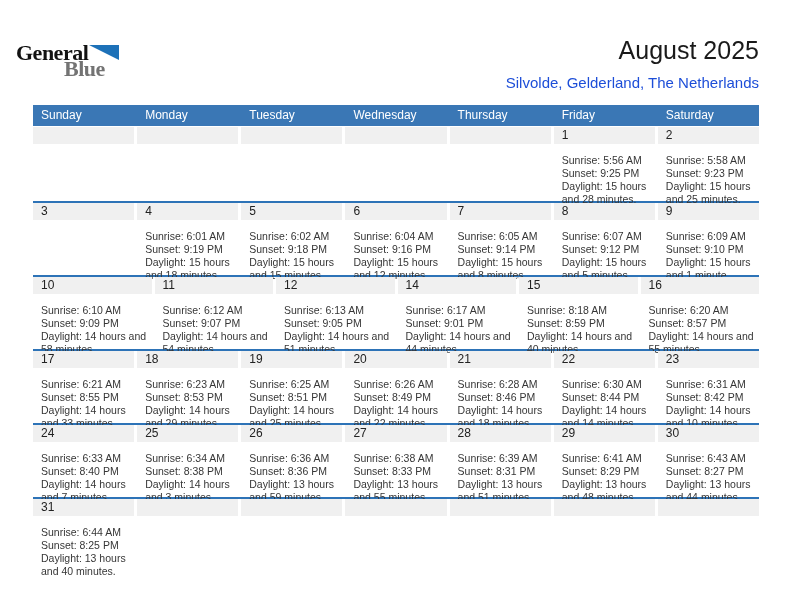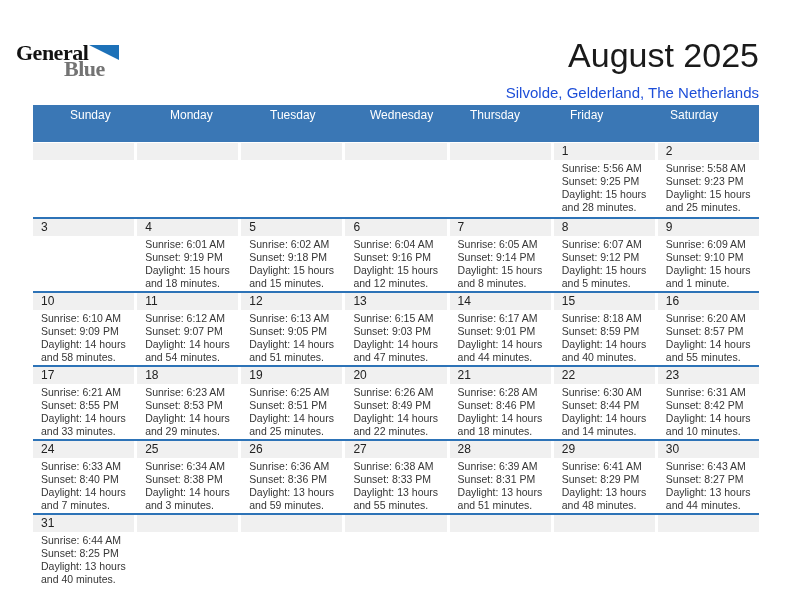--- a/index.html
+++ b/index.html
@@ -11,29 +11,28 @@
     font-family:"Liberation Sans","DejaVu Sans",sans-serif;
     overflow:hidden;
   }
   
   .top-bar { position:relative; height:105px; }
   .logo { position:absolute; left:16px; top:42px; width:130px; line-height:1;font-family:Liberation Serif, serif; }
   .logo-row1 { display:flex; align-items:flex-start; font-size:22px; font-weight:600; letter-spacing:-0.5px; color:#121212; }
   .logo-tri { margin-top:3px; margin-left:1px; }
   .logo-row2 { font-size:22px; font-weight:600; letter-spacing:-0.5px; color:#737373; margin-top:-6px; margin-left:48px; }
   .titles { position:absolute; right:33px; top:36px; text-align:right; }
-  .month-title { font-size:34px; color:#1a1a1a; font-weight:400; }
+  .month-title { font-size:25px; color:#1a1a1a; font-weight:400; }
   .location-subtitle { font-size:15px; color:#1d4ed8; margin-top:9px; }
   
   .calendar { position:absolute; left:33px; top:105px; width:726px; }
   .weekday-row {
     display:flex; gap:3px;
     background:#3a77b5;
-    height:37px;
-    padding-left:29px;
+    height:21px;
   }
   .weekday-cell {
     flex:1 1 0; min-width:0;
     color:#ffffff; font-size:12px; line-height:21px;
     padding-left:8px;
     white-space:nowrap; overflow:hidden;
   }
   .week-row {
     display:flex; gap:3px;
     height:74px;
@@ -42,21 +41,21 @@
   .week-row:first-child { margin-top:1px; }
   .day-cell { flex:1 1 0; min-width:0; background:#ffffff; }
   .day-band {
     height:17px; line-height:17px;
     background:#f0f0f0;
     font-size:12px; color:#222222;
     padding-left:8px;
   }
   .day-body {
     padding:2px 4px 0 8px;
-    font-size:10.5px; line-height:13px; color:#363636;
+    font-size:10.5px; line-height:13px; color:#363636;margin-top:8px;
   }
   .day-body div { margin:0; }
 </style>
 </head>
 <body>
 
 <div class="page">
   <div class="top-bar">
     <div class="logo">
       <div class="logo-row1">
@@ -189,28 +188,20 @@
           </div>
           <div class="day-cell">
             <div class="day-band">12</div>
             <div class="day-body">
               <div>Sunrise: 6:13 AM</div>
               <div>Sunset: 9:05 PM</div>
               <div>Daylight: 14 hours and 51 minutes.</div>
             </div>
           </div>
           <div class="day-cell">
-            <div class="day-band">13</div>
-            <div class="day-body">
-              <div>Sunrise: 6:15 AM</div>
-              <div>Sunset: 9:03 PM</div>
-              <div>Daylight: 14 hours and 47 minutes.</div>
-            </div>
-          </div>
-          <div class="day-cell">
             <div class="day-band">14</div>
             <div class="day-body">
               <div>Sunrise: 6:17 AM</div>
               <div>Sunset: 9:01 PM</div>
               <div>Daylight: 14 hours and 44 minutes.</div>
             </div>
           </div>
           <div class="day-cell">
             <div class="day-band">15</div>
             <div class="day-body">

